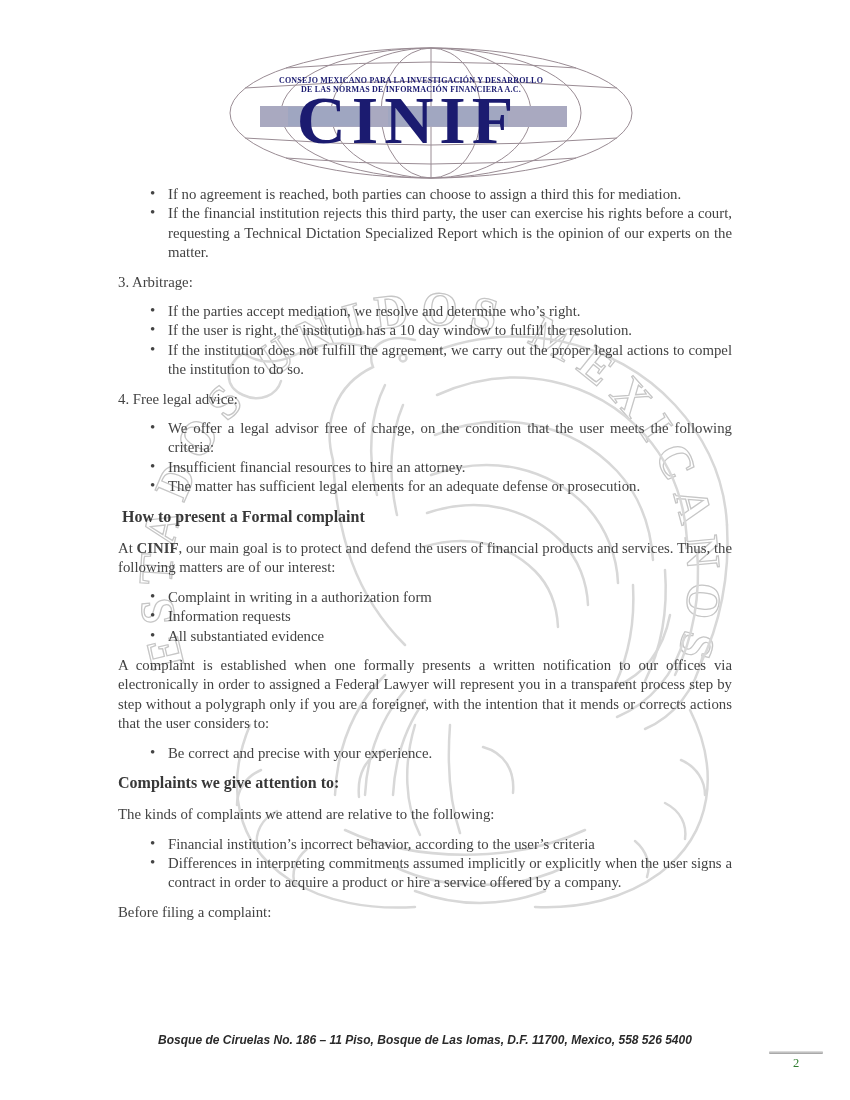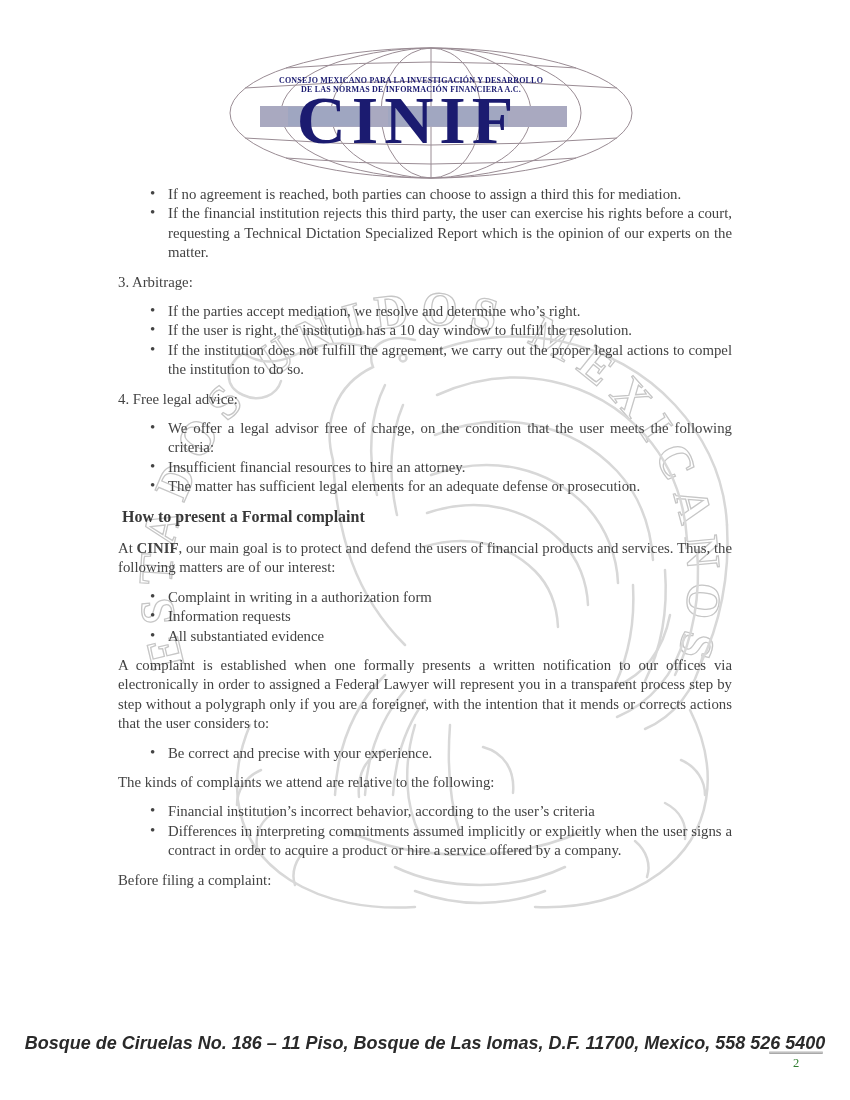--- a/index.html
+++ b/index.html
@@ -18,21 +18,21 @@
   .content li{position:relative;margin-left:30px;padding-left:20px;text-align:justify;}
   .content li::before{content:"\2022";position:absolute;left:2px;top:-1px;font-size:15px;color:#434343;}
   h2{
     font-size:16px;line-height:19.2px;font-weight:bold;color:#383838;
     margin:9px 0 13px 0;text-align:left;
   }
   h2.indented{padding-left:4px;}
   .footer{
     position:absolute;left:0;top:1033px;width:850px;text-align:center;z-index:2;
     font-family:"Liberation Sans", sans-serif;font-style:italic;font-weight:bold;
-    font-size:18px;color:#2a2a2a;
+    font-size:12px;color:#2a2a2a;
   }
   .pagenum-block{position:absolute;left:769px;top:1051px;width:54px;z-index:2;}
   .pagenum-line{height:3px;background:linear-gradient(to bottom,#e6e6e6,#9d9d9d);border-radius:1px;}
   .pagenum{margin-top:2px;text-align:center;font-size:12.5px;color:#2f7d2f;font-family:"Liberation Serif", serif;}
   svg text{font-family:"Liberation Serif", serif;}
 </style>
 </head>
 <body>
 
 <div class="logo-wrap">
@@ -138,20 +138,21 @@
     <li>All substantiated evidence</li>
   </ul>
 
 
   <p>A complaint is established when one formally presents a written notification to our offices via electronically in order to assigned a Federal Lawyer will represent you in a transparent process step by step without a polygraph only if you are a foreigner, with the intention that it mends or corrects actions that the user considers to:</p>
 
   <ul>
     <li>Be correct and precise with your experience.</li>
   </ul>
 
+  <h2>Complaints we give attention to:</h2>
 
   <p>The kinds of complaints we attend are relative to the following:</p>
 
   <ul>
     <li>Financial institution’s incorrect behavior, according to the user’s criteria</li>
     <li>Differences in interpreting commitments assumed implicitly or explicitly when the user signs a contract in order to acquire a product or hire a service offered by a company.</li>
   </ul>
 
   <p>Before filing a complaint:</p>
 

